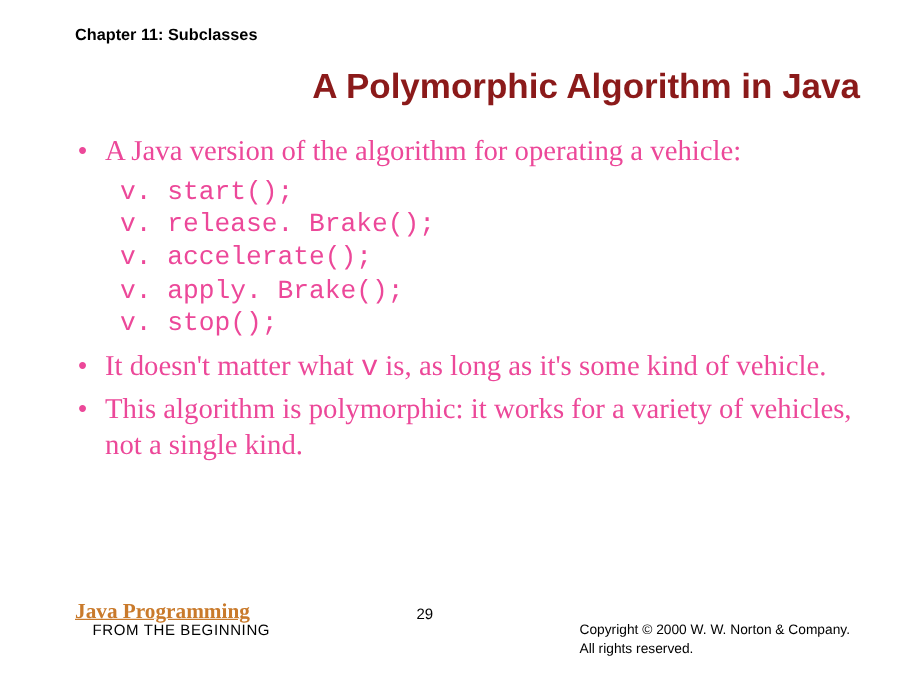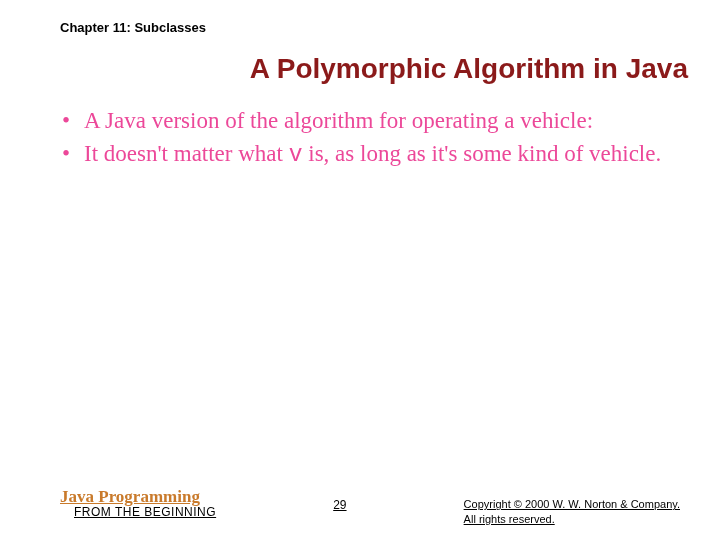--- a/index.html
+++ b/index.html
@@ -65,23 +65,22 @@
   }
   .inline-code {
     font-family: "Courier New", Courier, monospace;
   }
   .footer {
     position: absolute;
     left: 60px;
     right: 40px;
     bottom: 14px;
     display: flex;
-    align-items: center;
+    align-items: flex-start;
     justify-content: space-between;
-    text-decoration: underline;
   }
   .book-title-block {
     line-height: 1.05;
   }
   .book-title {
     font-family: "Times New Roman", Times, serif;
     font-weight: bold;
     font-size: 17px;
     color: #c97a2b;
     text-decoration: underline;
@@ -116,23 +115,29 @@
 
   <div class="chapter">Chapter 11: Subclasses</div>
 
   <div class="title">A Polymorphic Algorithm in Java</div>
 
   <div class="content">
     <ul class="bullets">
       <li>A Java version of the algorithm for operating a vehicle:</li>
     </ul>
 
+    <div class="code"><span>v. start();</span>
+<span>v. release. Brake();</span>
+<span>v. accelerate();</span>
+<span>v. apply. Brake();</span>
+<span>v. stop();</span></div>
 
     <ul class="bullets">
       <li><span>It doesn't matter what </span><span class="inline-code">v</span><span> is, as long as it's some kind of vehicle.</span></li>
+      <li>This algorithm is polymorphic: it works for a variety of vehicles, not a single kind.</li>
     </ul>
   </div>
 
   <div class="footer">
     <div class="book-title-block">
       <div class="book-title">Java Programming</div>
       <div class="book-sub">FROM THE BEGINNING</div>
     </div>
     <div class="page-num">29</div>
     <div class="copyright">

